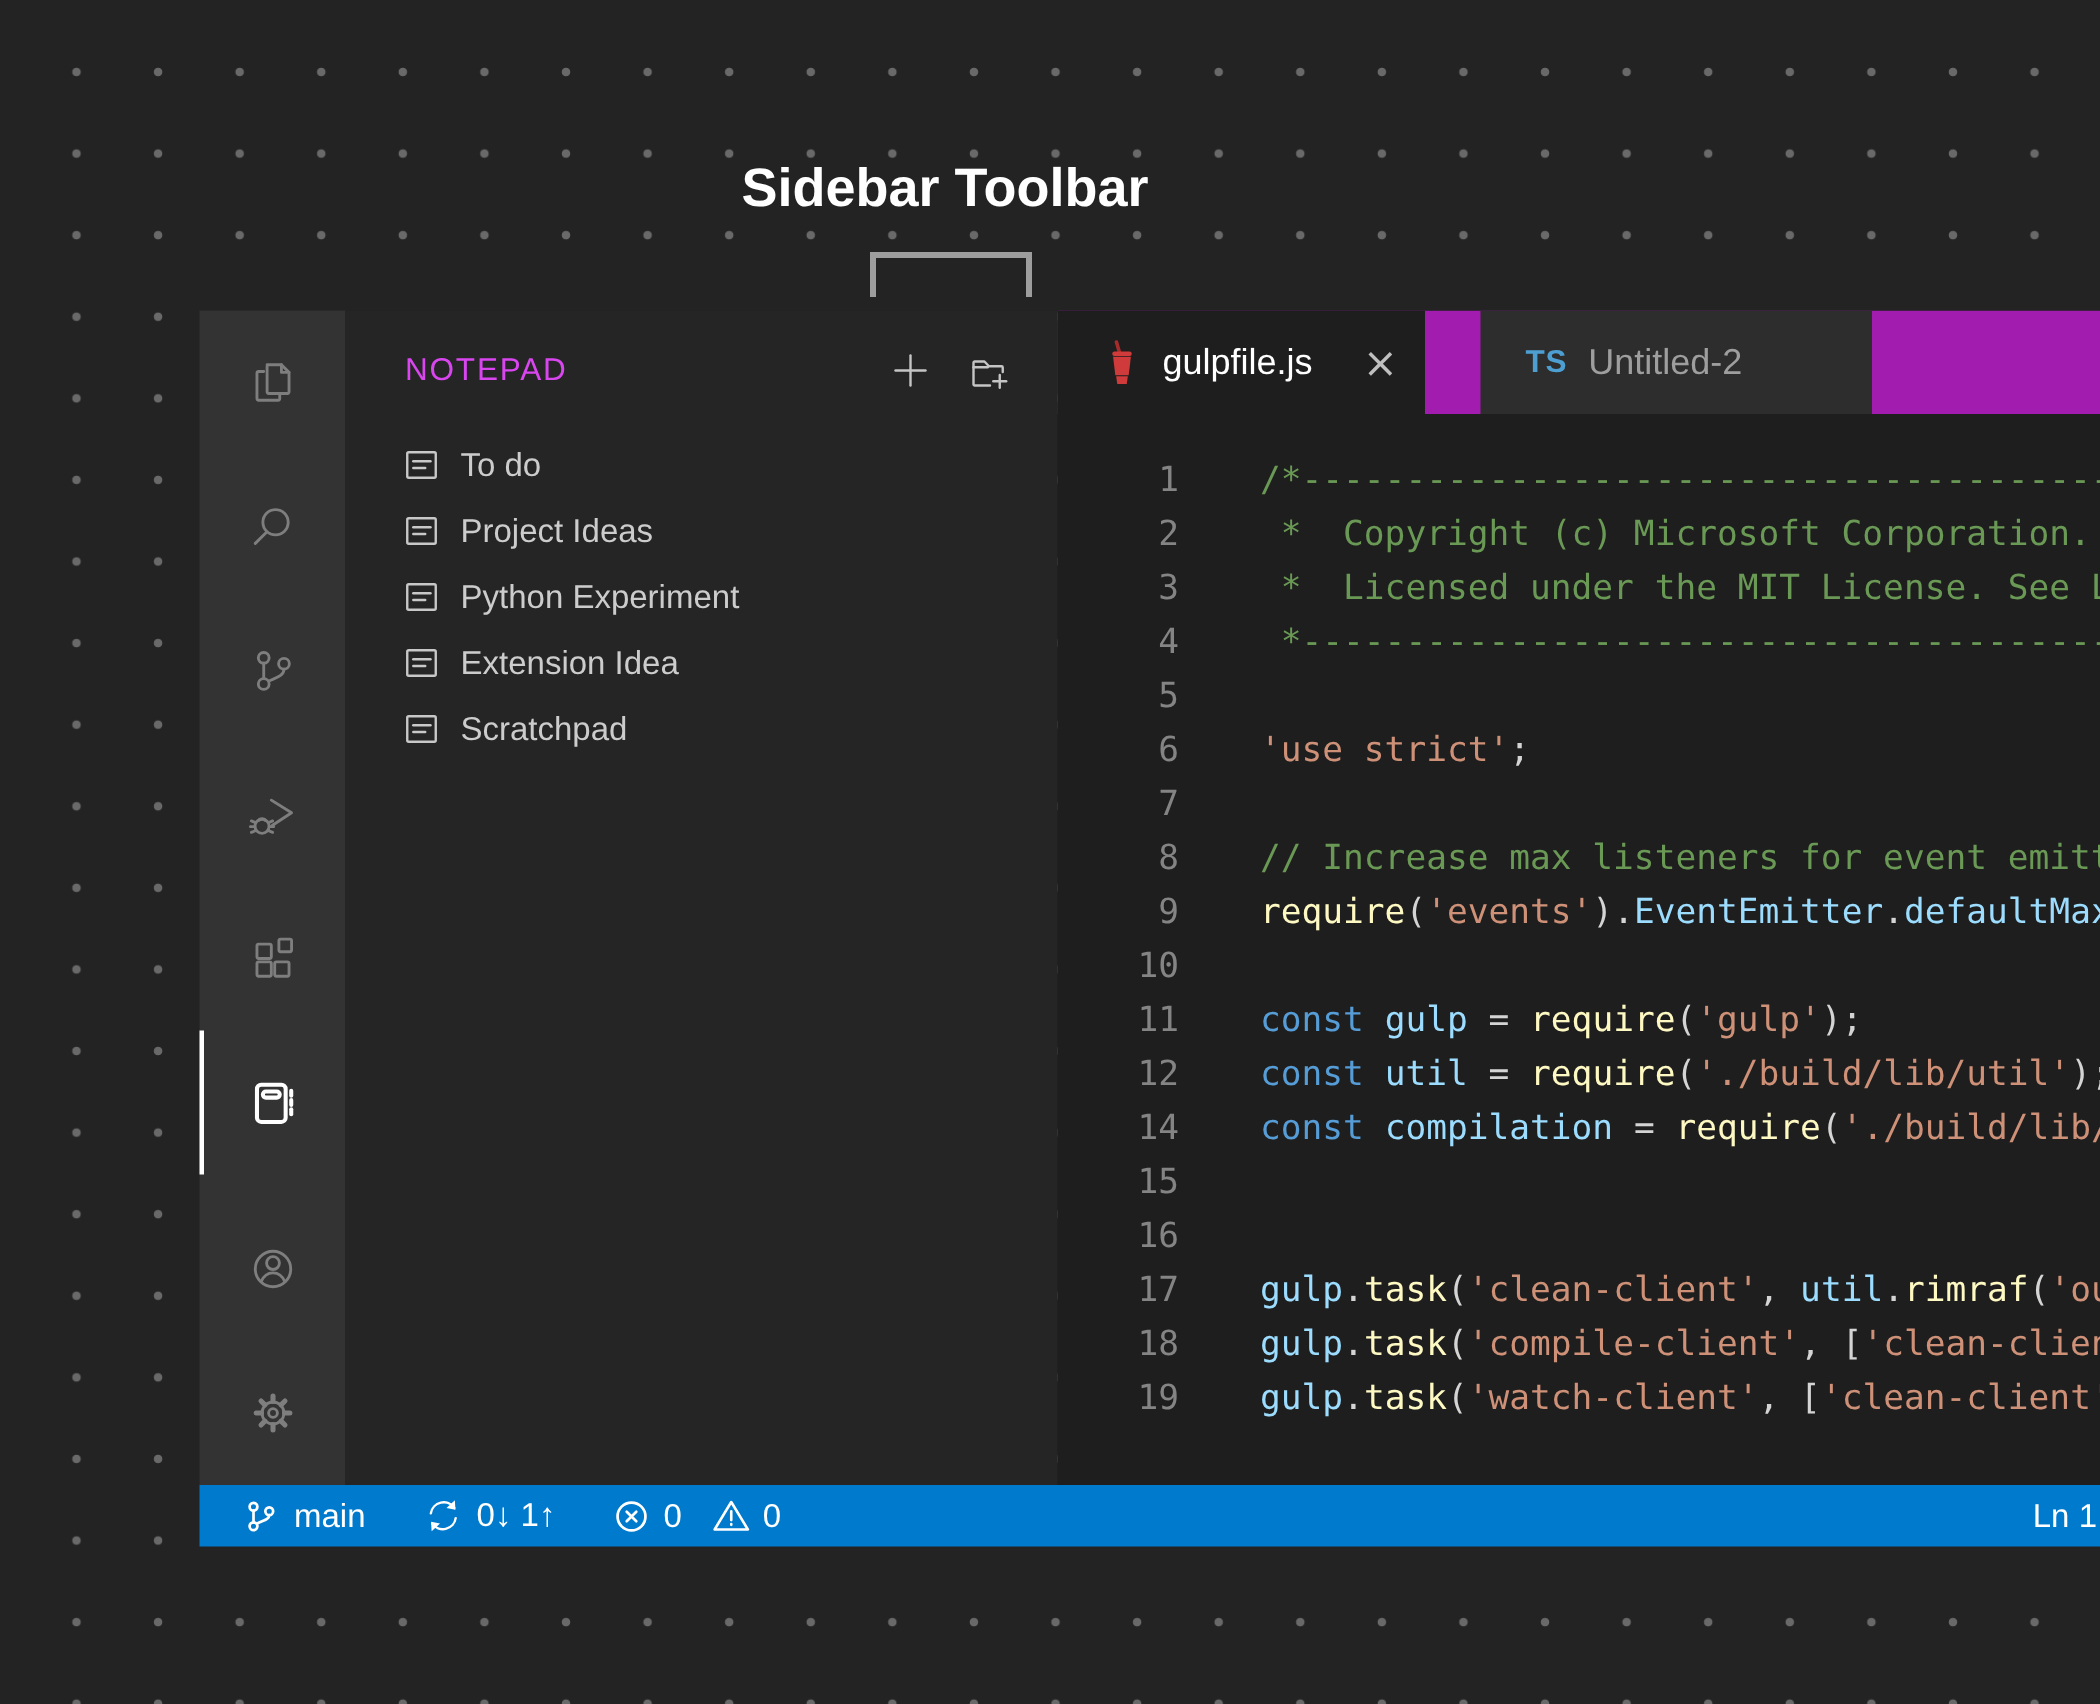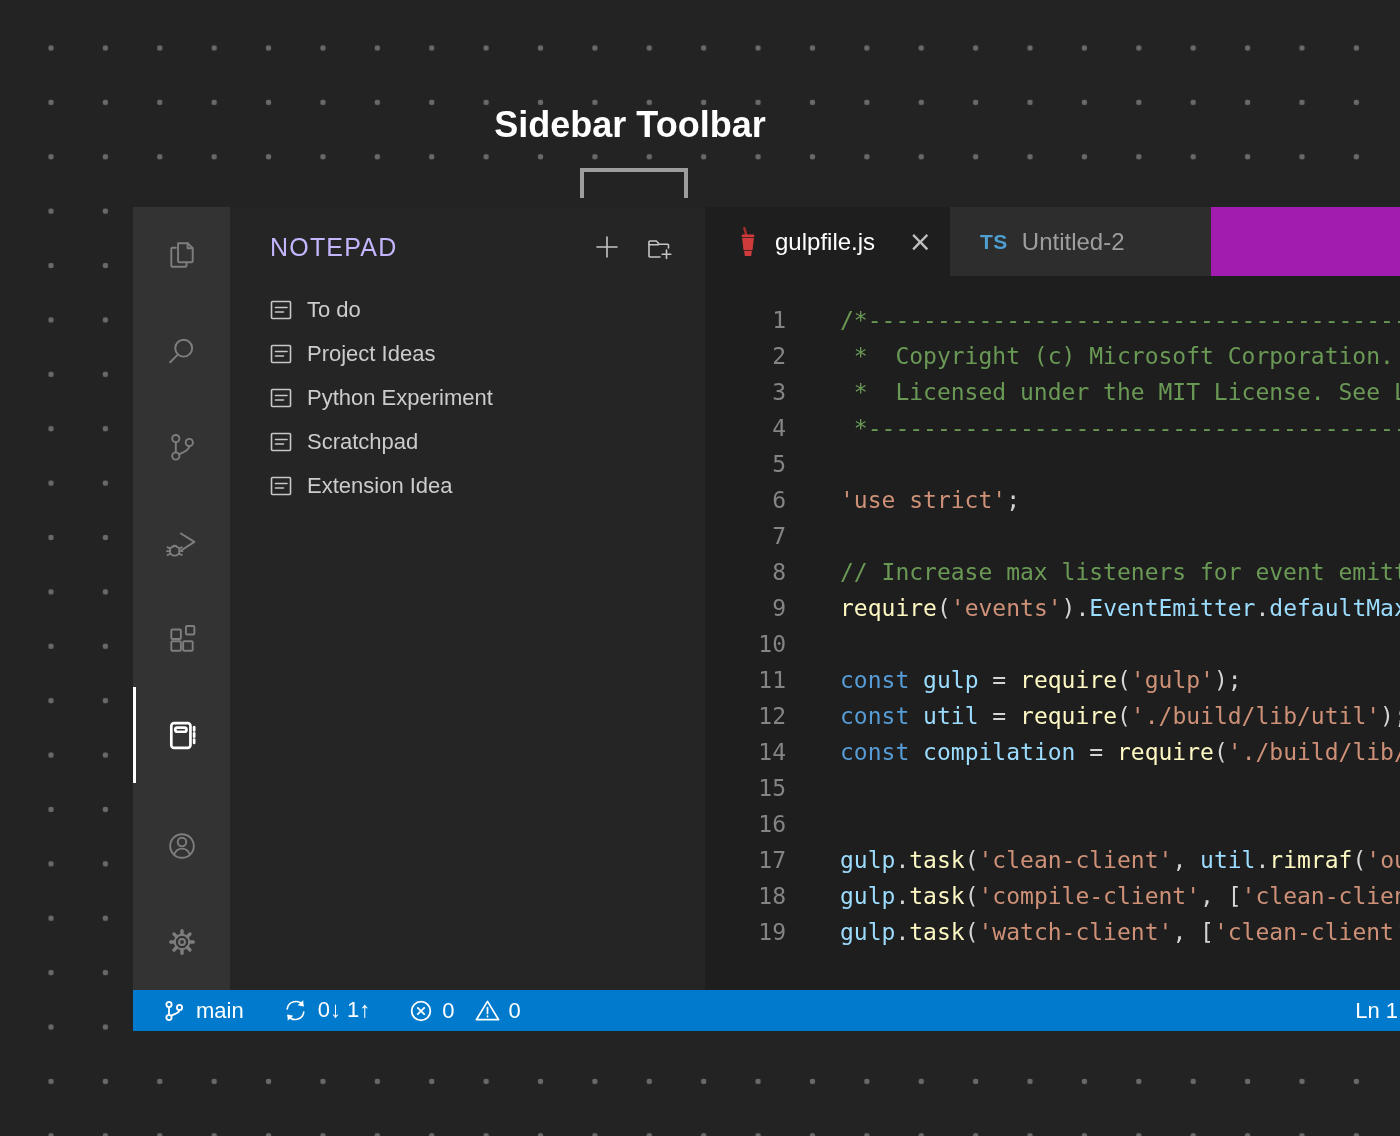--- a/index.html
+++ b/index.html
@@ -27,34 +27,34 @@
   .activity-bar{width:97px;background:#333333;display:flex;flex-direction:column;flex-shrink:0;}
   .ab-bottom{margin-top:auto;}
   .ab-item{position:relative;height:96px;display:flex;align-items:center;justify-content:center;color:#7e7e7e;cursor:pointer;}
   .ab-item svg{width:36px;height:36px;stroke:currentColor;fill:none;stroke-width:1.7;stroke-linecap:round;stroke-linejoin:round;}
   .ab-item.active{color:#ffffff;}
   .ab-item.active svg{stroke-width:2.4;}
   .ab-item.active::before{content:'';position:absolute;left:0;top:0;bottom:0;width:3px;background:#ffffff;}
   
   .sidebar{width:475px;background:#252526;flex-shrink:0;display:flex;flex-direction:column;}
   .sidebar-header{height:80px;display:flex;align-items:center;padding:0 30px 0 40px;}
-  .sidebar-title{color:#c4b5fd;font-size:25px;letter-spacing:1.2px;}
+  .sidebar-title{color:#d946ef;font-size:21px;letter-spacing:1.2px;}
   .sidebar-actions{margin-left:auto;display:flex;align-items:center;gap:20px;}
   .sb-action{width:32px;height:32px;display:flex;align-items:center;justify-content:center;color:#c5c5c5;cursor:pointer;}
   .sb-action svg{width:30px;height:30px;stroke:currentColor;fill:none;stroke-width:1.6;stroke-linecap:round;stroke-linejoin:round;}
   .note-list{margin-top:1px;}
   .note-item{height:44px;display:flex;align-items:center;padding-left:38px;cursor:pointer;}
   .note-item svg{width:26px;height:26px;stroke:#c8c8c8;fill:none;stroke-width:1.6;stroke-linecap:round;flex-shrink:0;}
   .note-label{color:#cccccc;font-size:22px;margin-left:13px;white-space:nowrap;}
   
   .editor{flex:1;background:#1e1e1e;display:flex;flex-direction:column;overflow:hidden;}
   .tab-bar{height:69px;background:#a21caf;display:flex;flex-shrink:0;}
   .tab{display:flex;align-items:center;padding:0 18px 0 30px;cursor:pointer;}
   .tab.active{width:245px;background:#1e1e1e;box-sizing:border-box;}
-  .tab.inactive{width:261px;background:#2d2d2d;box-sizing:border-box;}
+  .tab.inactive{width:261px;background:#2d2d2d;box-sizing:border-box;margin-left:37px;}
   .tab-label{font-size:24px;margin-left:14px;white-space:nowrap;}
   .tab.active .tab-label{color:#ffffff;}
   .tab.inactive .tab-label{color:#9e9e9e;}
   .tab-close{margin-left:auto;color:#bfbfbf;font-size:28px;line-height:1;cursor:pointer;font-family:"DejaVu Sans",sans-serif;}
   .ts-icon{color:#4e9fd1;font-weight:700;font-size:21px;letter-spacing:0.5px;}
   .gulp-icon svg{width:26px;height:34px;display:block;}
   
   .code-area{padding-top:26px;font-family:"DejaVu Sans Mono",monospace;font-size:23px;line-height:36px;}
   .code-line{display:flex;white-space:pre;}
   .ln{width:81px;text-align:right;color:#848484;flex-shrink:0;user-select:none;}
@@ -233,31 +233,31 @@
               <span class="note-label">Python Experiment</span>
             </div>
             <div class="note-item">
               <span style="display: flex;">
                 <svg viewBox="0 0 26 26">
                   <rect x="3.5" y="4.5" width="19" height="17" rx="1"></rect>
                   <line x1="7.5" y1="10.5" x2="19" y2="10.5"></line>
                   <line x1="7.5" y1="15" x2="15.5" y2="15"></line>
                 </svg>
               </span>
+              <span class="note-label">Extension Idea</span>
+            </div>
+            <div class="note-item">
+              <span style="display: flex;">
+                <svg viewBox="0 0 26 26">
+                  <rect x="3.5" y="4.5" width="19" height="17" rx="1"></rect>
+                  <line x1="7.5" y1="10.5" x2="19" y2="10.5"></line>
+                  <line x1="7.5" y1="15" x2="15.5" y2="15"></line>
+                </svg>
+              </span>
               <span class="note-label">Scratchpad</span>
-            </div>
-            <div class="note-item">
-              <span style="display: flex;">
-                <svg viewBox="0 0 26 26">
-                  <rect x="3.5" y="4.5" width="19" height="17" rx="1"></rect>
-                  <line x1="7.5" y1="10.5" x2="19" y2="10.5"></line>
-                  <line x1="7.5" y1="15" x2="15.5" y2="15"></line>
-                </svg>
-              </span>
-              <span class="note-label">Extension Idea</span>
             </div>
           </div>
       </div>
 
       <div class="editor">
         <div class="tab-bar">
           <div class="tab active">
             <span class="gulp-icon">
                 <svg viewBox="0 0 28 34">
                   <line x1="12.2" y1="9.5" x2="10" y2="2" stroke="#a62b2b" stroke-width="2.6" stroke-linecap="round"></line>

